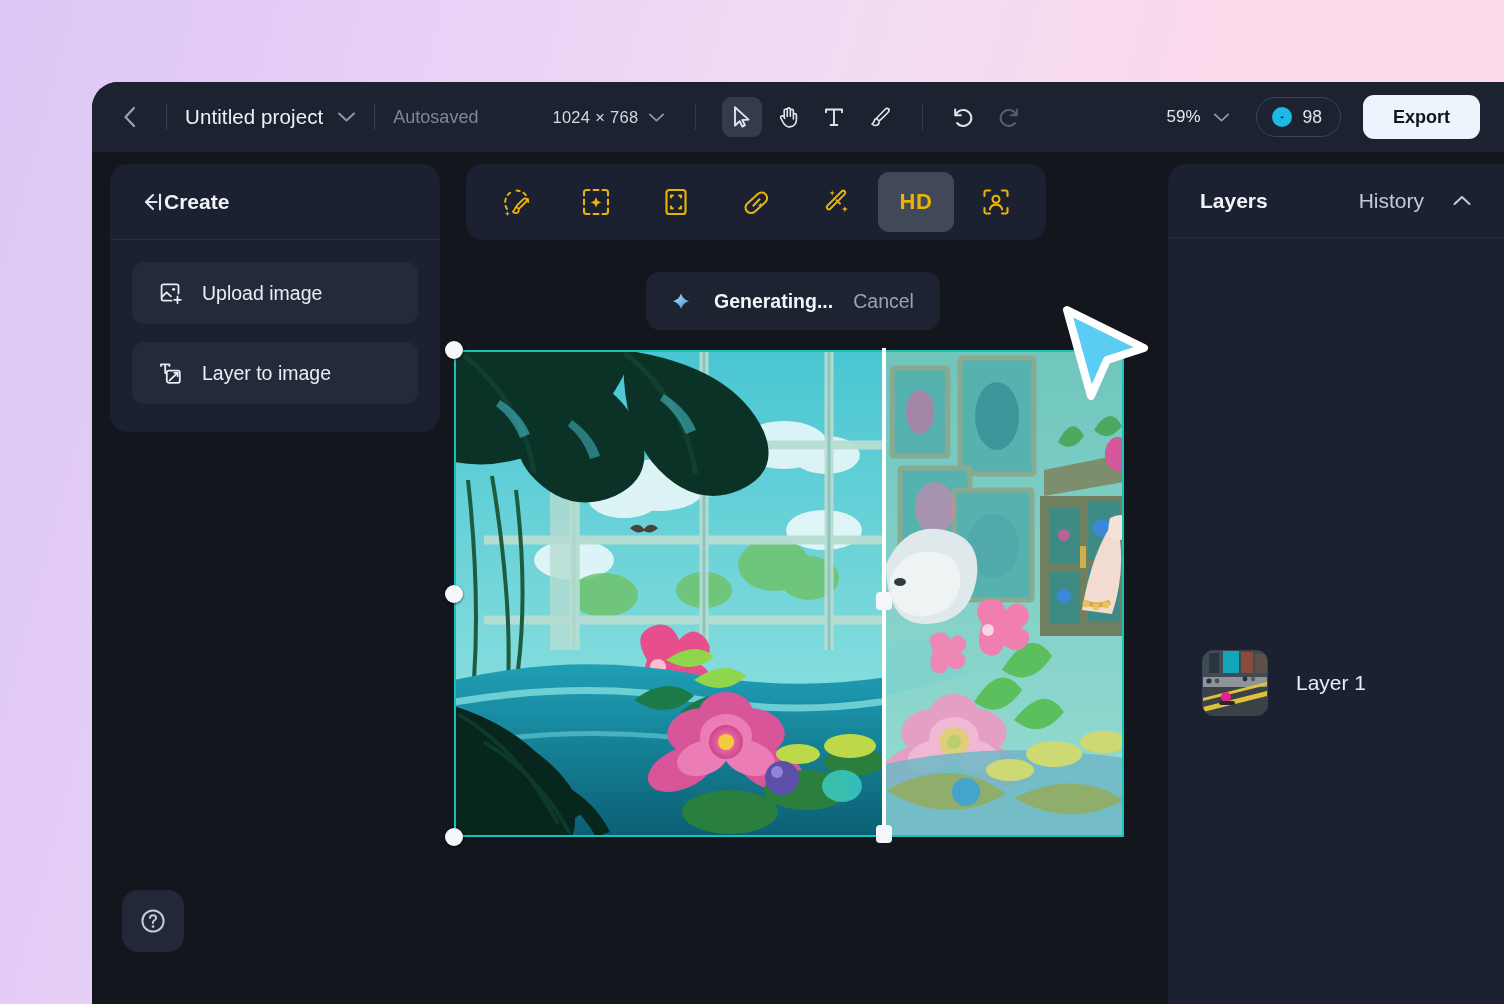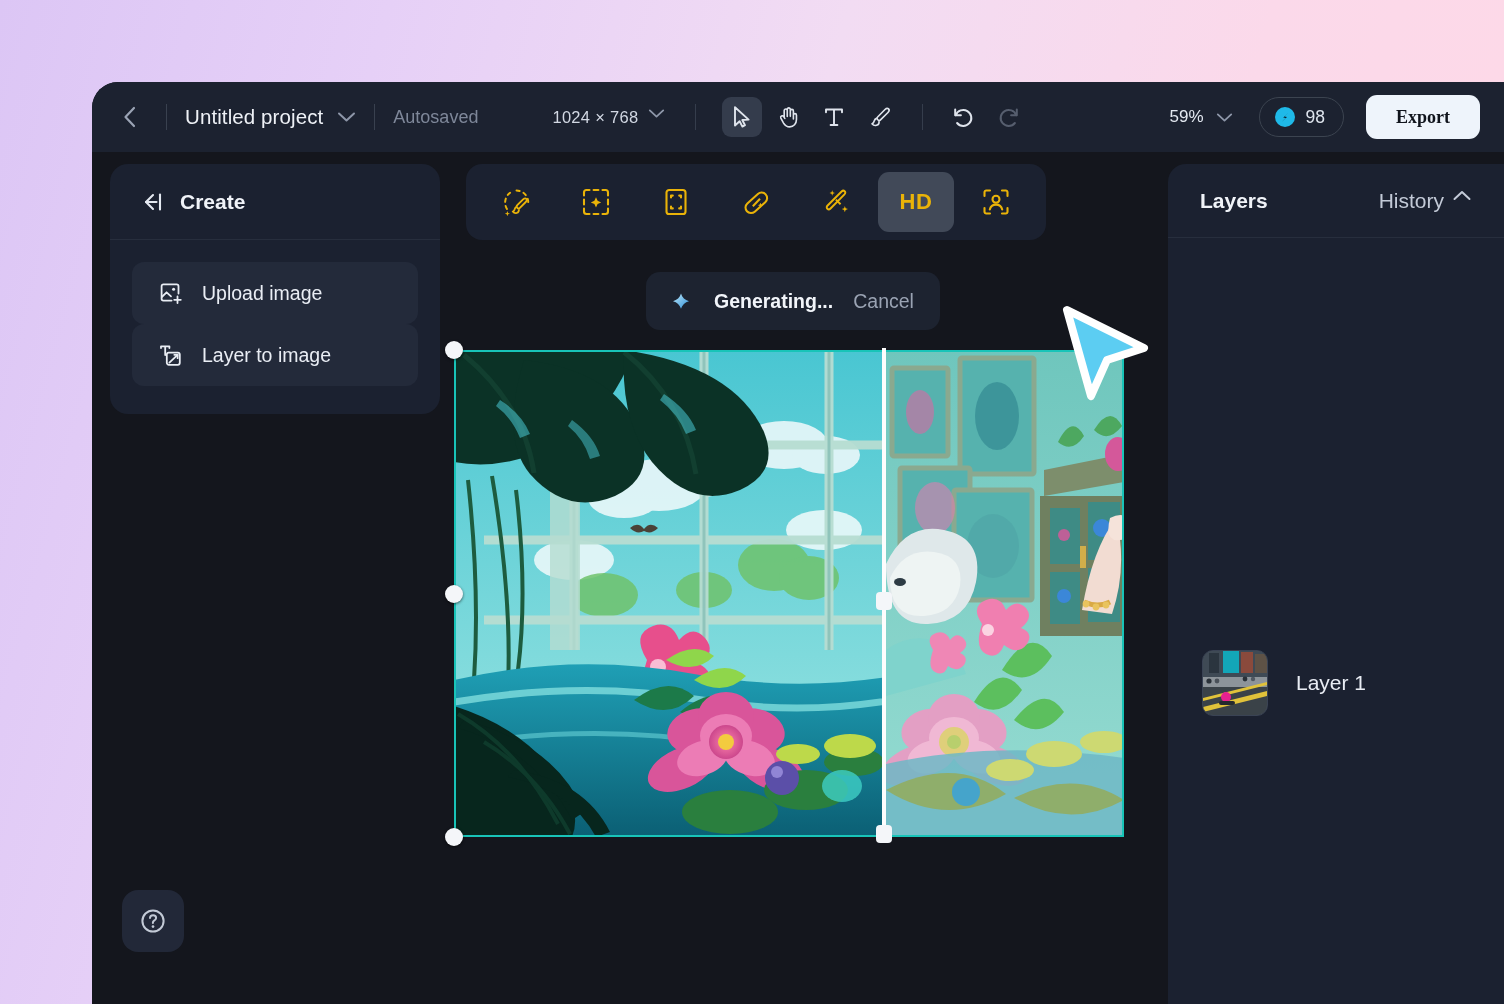--- a/index.html
+++ b/index.html
@@ -29,21 +29,21 @@
     padding: 0 0 0 18px;
   }
   .hdr-back {
     width: 38px; height: 38px; display: flex; align-items: center; justify-content: center;
     cursor: pointer; color: #9aa3b4;
   }
   .hdr-div { width: 1px; height: 26px; background: #39414f; margin: 0 18px; }
   .proj-title { color: #eef1f6; font-size: 20.5px; font-weight: 500; letter-spacing: .1px; }
   .chev { color: #8d96a8; margin-left: 14px; display: inline-flex; cursor: pointer; }
   .autosaved { color: #7e8799; font-size: 18px; }
-  .dims { color: #d2d8e3; font-size: 16.5px; letter-spacing: .3px; display:flex; gap:10px; cursor:pointer;}
+  .dims { color: #d2d8e3; font-size: 16.5px; letter-spacing: .3px; display:flex; align-items:center; gap:10px; cursor:pointer;}
   .vdiv { width: 1px; height: 26px; background: #353d4c; }
 
   .tool-btn {
     width: 40px; height: 40px; border-radius: 9px;
     display: flex; align-items: center; justify-content: center;
     cursor: pointer; color: #dfe4ec;
   }
   .tool-btn.active { background: #343c4c; }
   .tool-btn.dim { color: #565e6e; }
 
@@ -53,35 +53,35 @@
     border: 1.5px solid #3c4450; border-radius: 999px;
     height: 40px; padding: 0 18px 0 13px;
     color: #c9d0dc; font-size: 17.5px; font-weight: 500; cursor: pointer;
   }
   .cred-num { color: #dfe5ee; }
   .export-btn {
     background: #eef4fb; color: #10141c;
     font-size: 18px; font-weight: 700;
     border-radius: 11px; height: 44px; padding: 0 30px;
     display: flex; align-items: center; cursor: pointer; border: none;
-    font-family: Liberation Serif, serif;
+    font-family: Liberation Sans, sans-serif;
   }
 
   
   #left-panel {
     position: absolute; left: 18px; top: 82px;
     width: 330px; background: #1b2130;
     border-radius: 18px; overflow: hidden;
   }
   .panel-head {
-    height: 76px; display: flex; align-items: center; gap: 16px;
+    height: 76px; display: flex; align-items: center; 
     padding: 0 28px; border-bottom: 1px solid #272e3d;
   }
   .panel-head .title { color: #f0f3f8; font-size: 21px; font-weight: 700; }
-  .panel-body { padding: 22px 22px 28px 22px; display: flex; flex-direction: column; }
+  .panel-body { padding: 22px 22px 28px 22px; display: flex; flex-direction: column; gap: 18px; }
   .create-item {
     height: 62px; background: #232a3a; border-radius: 12px;
     display: flex; align-items: center; gap: 18px;
     padding: 0 26px; cursor: pointer;
     color: #e9edf4; font-size: 19.5px;
   }
 
   
   #help-btn {
     position: absolute; left: 30px; bottom: 52px;
@@ -141,21 +141,21 @@
   #right-panel {
     position: absolute; right: 0; top: 82px; bottom: 0;
     width: 336px; background: #1b2130;
     border-top-left-radius: 18px;
   }
   .rp-head {
     height: 74px; display: flex; align-items: center; justify-content: space-between;
     padding: 0 32px; border-bottom: 1px solid #272e3d;
   }
   .rp-tab-active { color: #f0f3f8; font-size: 21px; font-weight: 700; cursor: pointer; }
-  .rp-tab { color: #c3cad7; font-size: 21px; display: flex; gap: 8px; cursor: pointer; }
+  .rp-tab { color: #c3cad7; font-size: 21px; display: flex; align-items: center; gap: 28px; cursor: pointer; }
   .empty-state {
     position: absolute; left: 0; right: 0; top: 130px;
     display: flex; flex-direction: column; align-items: center; gap: 54px;
   }
   .empty-label { color: #6d7688; font-size: 19.5px; }
   .layer-row {
     position: absolute; left: 26px; right: 26px; top: 478px;
     display: flex; align-items: center; gap: 28px; padding: 8px;
     border-radius: 12px; cursor: pointer;
   }

